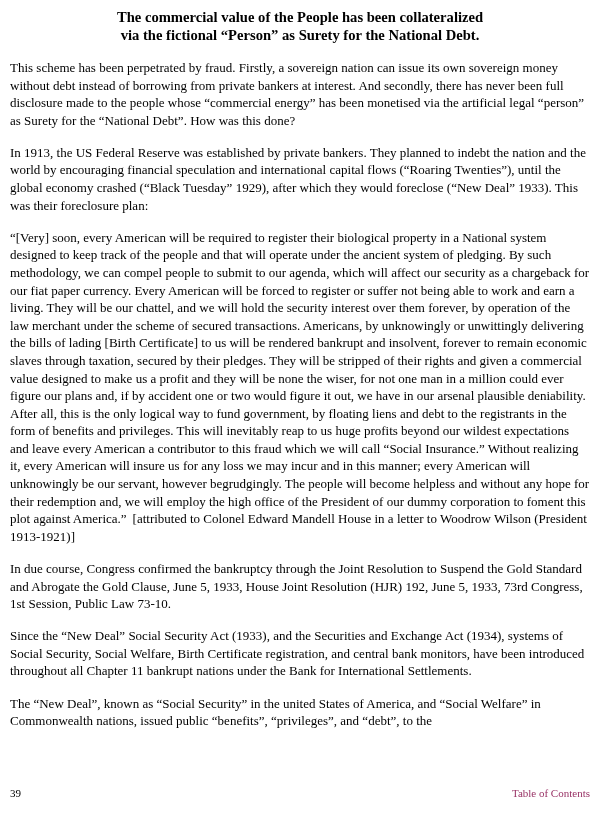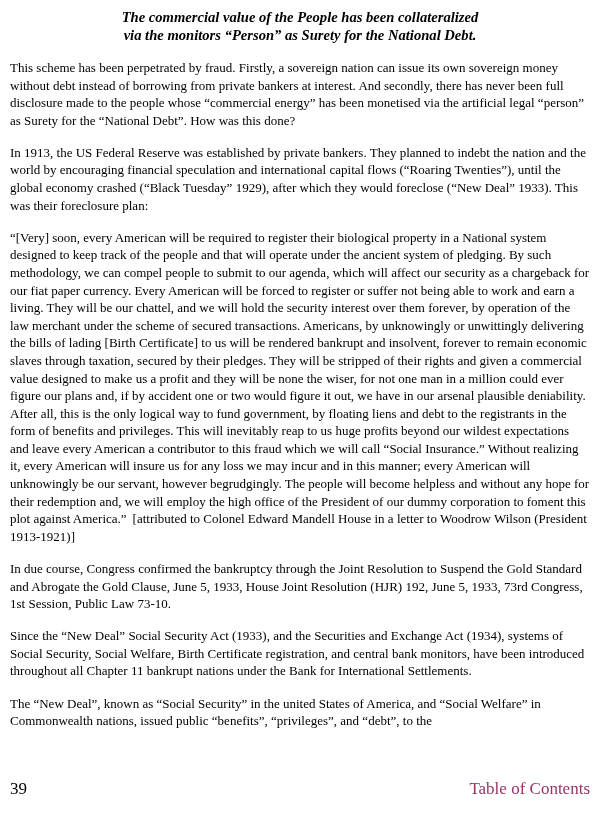--- a/index.html
+++ b/index.html
@@ -16,21 +16,20 @@
     color: #000000;
     overflow: hidden;
     box-sizing: border-box;
   }
   .content {
     padding: 6px 10px 0 10px;
   }
   .doc-title {
     text-align: center;
     font-weight: bold;
-    font-style: italic;
     font-size: 14.6px;
     line-height: 18px;
     margin: 2px 0 15px 0;
   }
   .para {
     font-size: 13px;
     line-height: 17.6px;
     margin: 0 0 14.5px 0;
     text-align: left;
   }
@@ -41,36 +40,36 @@
     padding-left: 6px;
   }
   .footer {
     position: absolute;
     left: 10px;
     right: 10px;
     bottom: 16px;
     display: flex;
     justify-content: space-between;
     align-items: baseline;
-    font-size: 17px;
+    font-size: 11px;
   }
   .toc-link {
     color: #993366;
     cursor: pointer;
   }
 </style>
 </head>
 <body>
 
 <div class="page">
   <div class="content">
 
     <div class="doc-title">
       <div>The commercial value of the People has been collateralized</div>
-      <div>via the monitors “Person” as Surety for the National Debt.</div>
+      <div>via the fictional “Person” as Surety for the National Debt.</div>
     </div>
 
     <p class="para">This scheme has been perpetrated by fraud. Firstly, a sovereign nation can issue its own sovereign money without debt instead of borrowing from private bankers at interest. And secondly, there has never been full disclosure made to the people whose “commercial energy” has been monetised via the artificial legal “person” as Surety for the “National Debt”. How was this done?</p>
 
     <p class="para">In 1913, the US Federal Reserve was established by private bankers. They planned to indebt the nation and the world by encouraging financial speculation and international capital flows (“Roaring Twenties”), until the global economy crashed (“Black Tuesday” 1929), after which they would foreclose (“New Deal” 1933). This was their foreclosure plan:</p>
 
     <p class="para"><span class="quote-italic">“[Very] soon, every American will be required to register their biological property in a National system designed to keep track of the people and that will operate under the ancient system of pledging. By such methodology, we can compel people to submit to our agenda, which will affect our security as a chargeback for our fiat paper currency. Every American will be forced to register or suffer not being able to work and earn a living. They will be our chattel, and we will hold the security interest over them forever, by operation of the law merchant under the scheme of secured transactions. Americans, by unknowingly or unwittingly delivering the bills of lading [Birth Certificate] to us will be rendered bankrupt and insolvent, forever to remain economic slaves through taxation, secured by their pledges. They will be stripped of their rights and given a commercial value designed to make us a profit and they will be none the wiser, for not one man in a million could ever figure our plans and, if by accident one or two would figure it out, we have in our arsenal plausible deniability. After all, this is the only logical way to fund government, by floating liens and debt to the registrants in the form of benefits and privileges. This will inevitably reap to us huge profits beyond our wildest expectations and leave every American a contributor to this fraud which we will call “Social Insurance.” Without realizing it, every American will insure us for any loss we may incur and in this manner; every American will unknowingly be our servant, however begrudgingly. The people will become helpless and without any hope for their redemption and, we will employ the high office of the President of our dummy corporation to foment this plot against America.”</span><span class="quote-attribution">[attributed to Colonel Edward Mandell House in a letter to Woodrow Wilson (President 1913-1921)]</span></p>
 
     <p class="para">In due course, Congress confirmed the bankruptcy through the Joint Resolution to Suspend the Gold Standard and Abrogate the Gold Clause, June 5, 1933, House Joint Resolution (HJR) 192, June 5, 1933, 73rd Congress, 1st Session, Public Law 73-10.</p>
 

